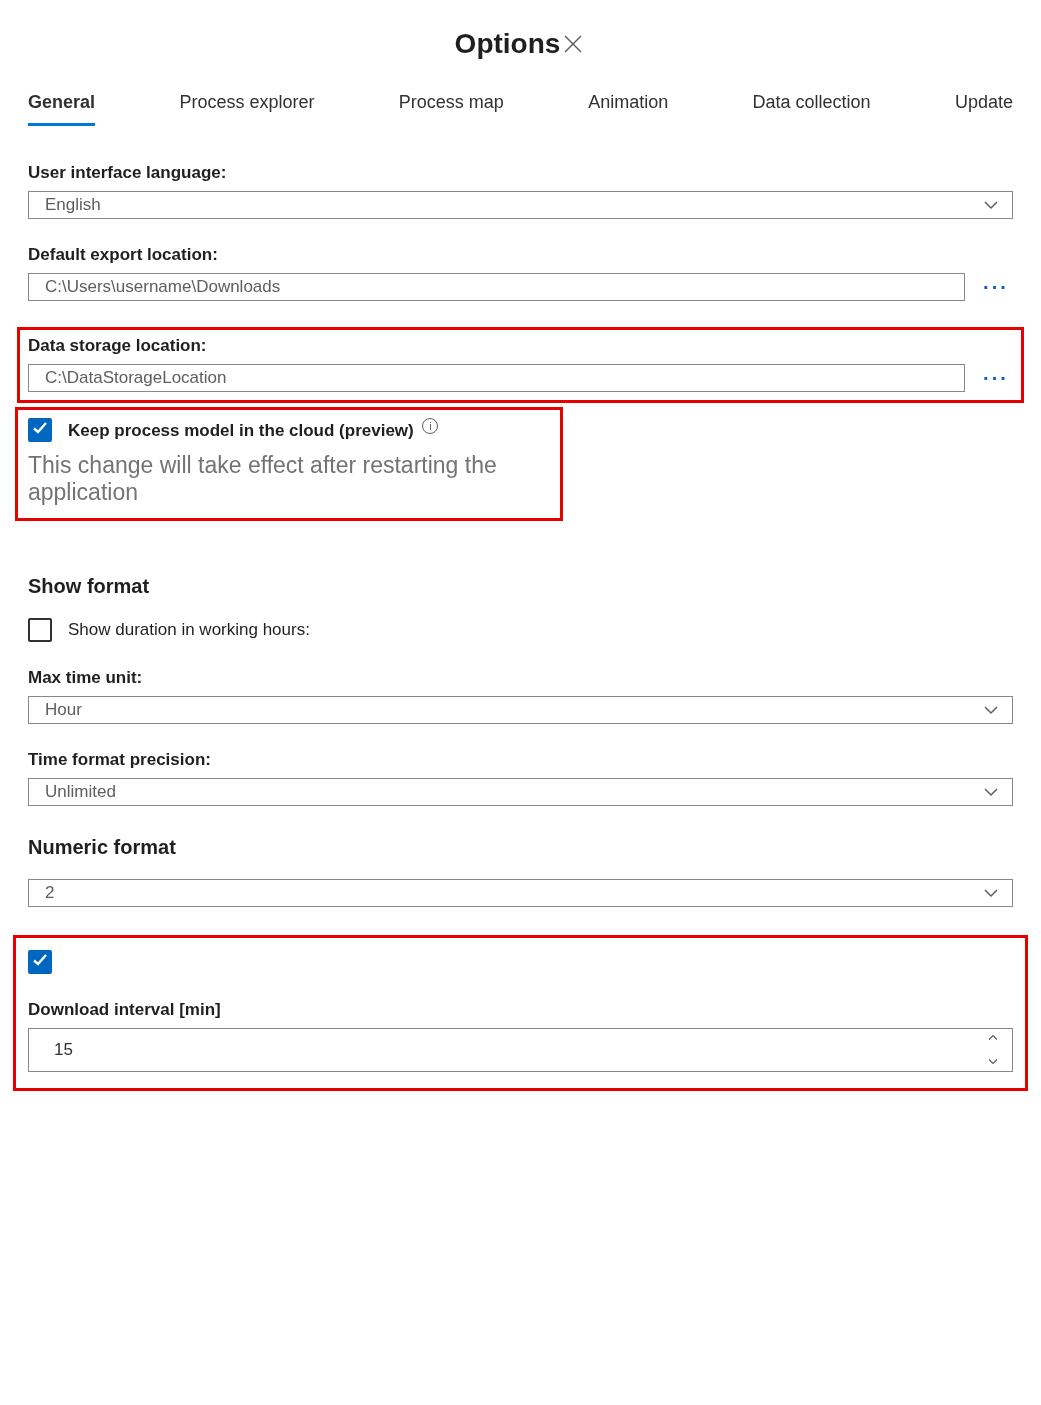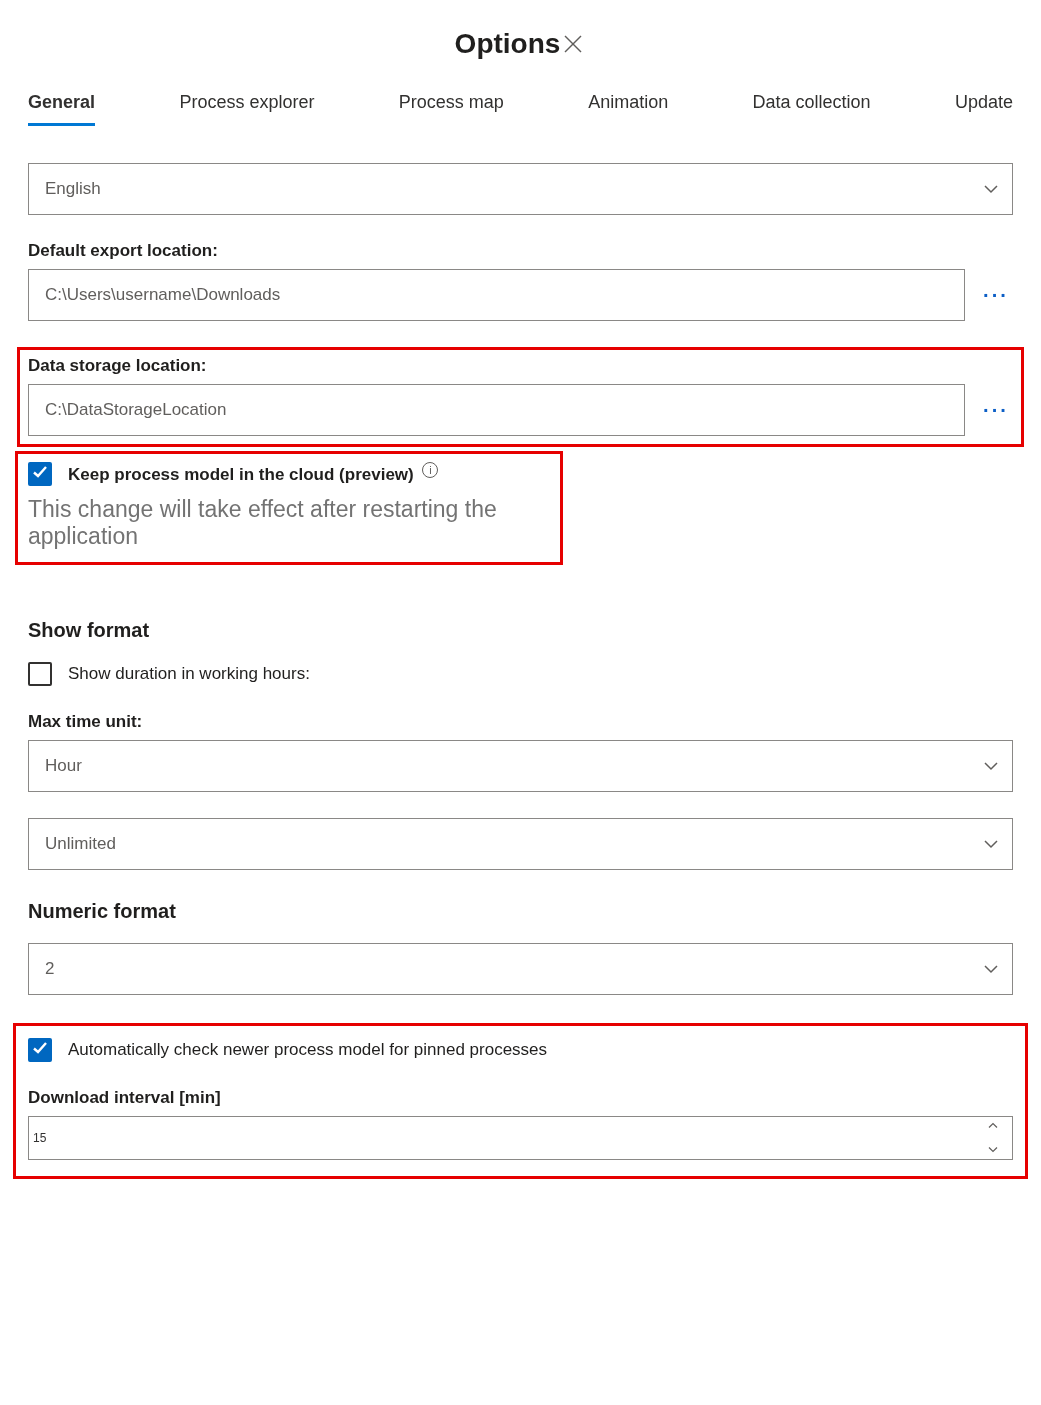--- a/index.html
+++ b/index.html
@@ -50,21 +50,21 @@
   }
   .field-label {
     font-size: 17px;
     font-weight: 700;
     margin-bottom: 8px;
     display: block;
   }
   .select-wrap, .text-wrap {
     position: relative;
     border: 1px solid #8a8886;
-    height: 52px;
+    height: 28px;
     display: flex;
     align-items: center;
     padding: 0 16px;
     font-size: 17px;
     color: #605e5c;
     background: #fff;
   }
   .select-wrap { cursor: pointer; }
   .select-wrap .chev {
     position: absolute;
@@ -151,22 +151,22 @@
     font-weight: 700;
     margin-top: 30px;
     margin-bottom: 20px;
   }
   .spinner-wrap {
     position: relative;
     border: 1px solid #8a8886;
     height: 44px;
     display: flex;
     align-items: center;
-    padding: 0 4px;
-    font-size: 12px;
+    padding: 0 25px;
+    font-size: 17px;
     color: #323130;
   }
   .spinner-controls {
     position: absolute;
     right: 6px;
     top: 2px;
     bottom: 2px;
     display: flex;
     flex-direction: column;
     justify-content: space-between;
@@ -208,20 +208,21 @@
   <div class="tab active">General</div>
   <div class="tab">Process explorer</div>
   <div class="tab">Process map</div>
   <div class="tab">Animation</div>
   <div class="tab">Data collection</div>
   <div class="tab">Update</div>
 </div>
 
 
 <div class="field-block">
+  <label class="field-label">User interface language:</label>
   <div class="select-wrap">
     <span>English</span>
     <span class="chev">
       <svg width="14" height="10" viewBox="0 0 14 10" fill="none" stroke="currentColor" stroke-width="1.5">
           <polyline points="1,2 7,8 13,2"></polyline>
         </svg>
     </span>
   </div>
 </div>
 
@@ -285,20 +286,21 @@
     <span>Hour</span>
     <span class="chev">
       <svg width="14" height="10" viewBox="0 0 14 10" fill="none" stroke="currentColor" stroke-width="1.5">
           <polyline points="1,2 7,8 13,2"></polyline>
         </svg>
     </span>
   </div>
 </div>
 
 <div class="field-block">
+  <label class="field-label">Time format precision:</label>
   <div class="select-wrap">
     <span>Unlimited</span>
     <span class="chev">
       <svg width="14" height="10" viewBox="0 0 14 10" fill="none" stroke="currentColor" stroke-width="1.5">
           <polyline points="1,2 7,8 13,2"></polyline>
         </svg>
     </span>
   </div>
 </div>
 
@@ -321,21 +323,20 @@
 
   <div class="field-block">
     <div class="checkbox-row">
       <span class="checkbox checked">
         <span>
           <svg width="16" height="16" viewBox="0 0 16 16" fill="none" stroke="currentColor" stroke-width="2.4">
               <polyline points="2,8.5 6,12 14,3"></polyline>
             </svg>
         </span>
       </span>
-      <span>Automatically check newer process model for pinned processes</span>
     </div>
   </div>
 
   <div>
     <label class="field-label">Download interval [min]</label>
     <div class="spinner-wrap">
       <span>15</span>
       <div class="spinner-controls">
         <span>
           <span>

